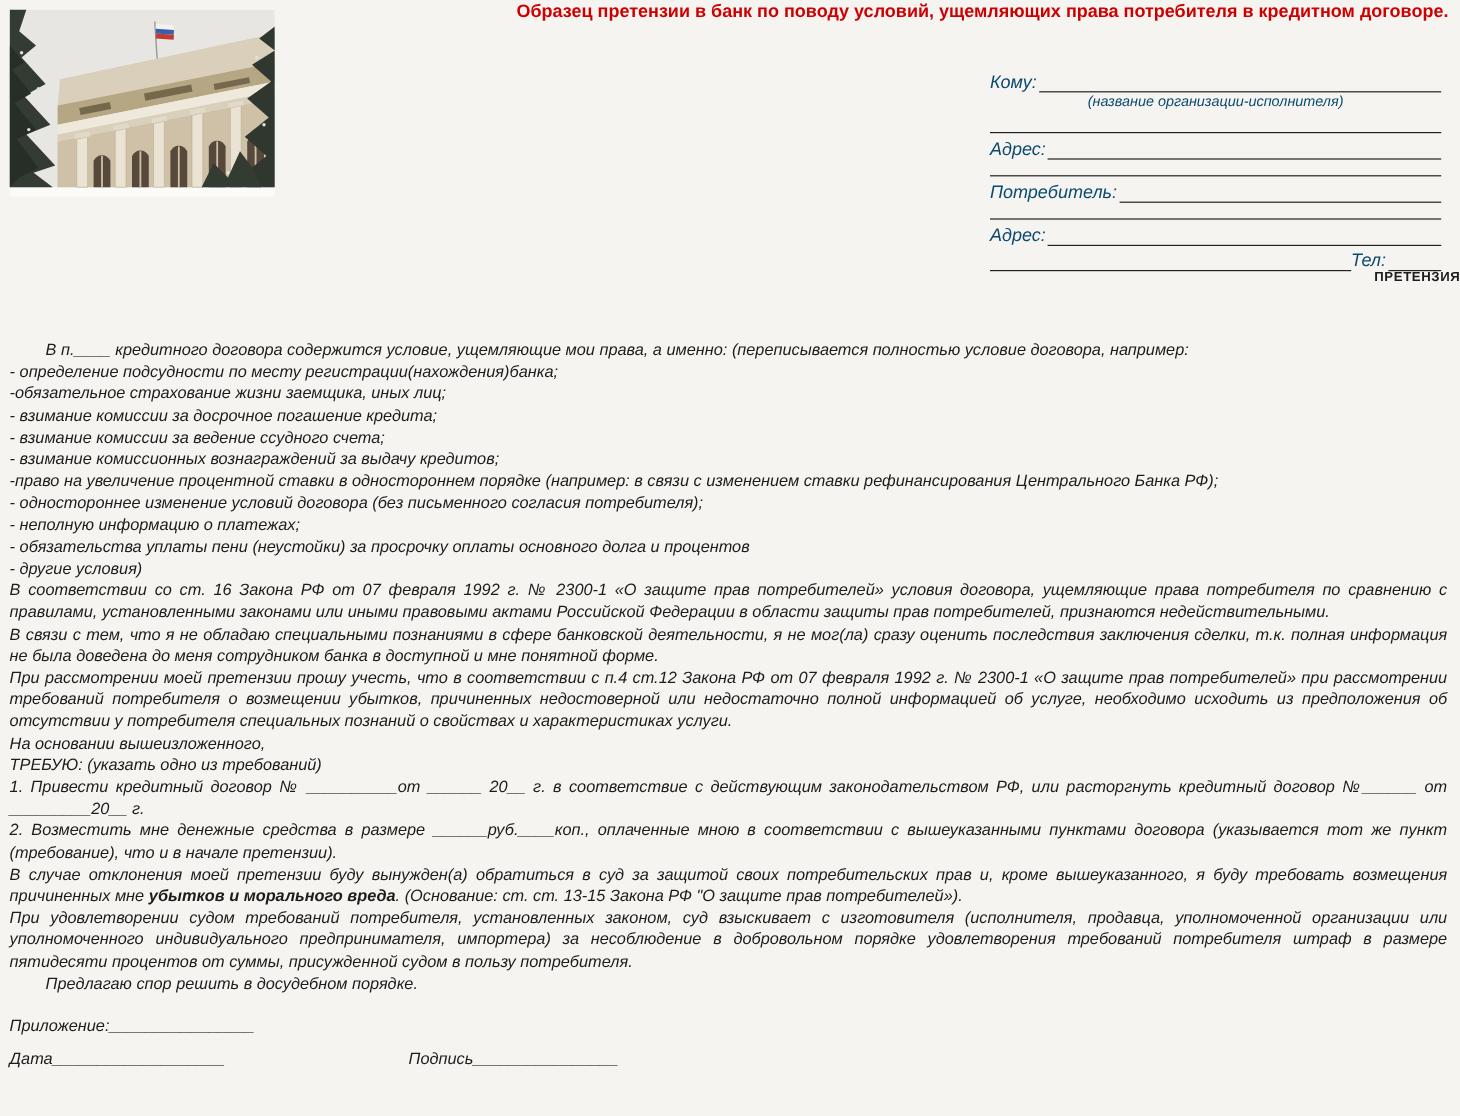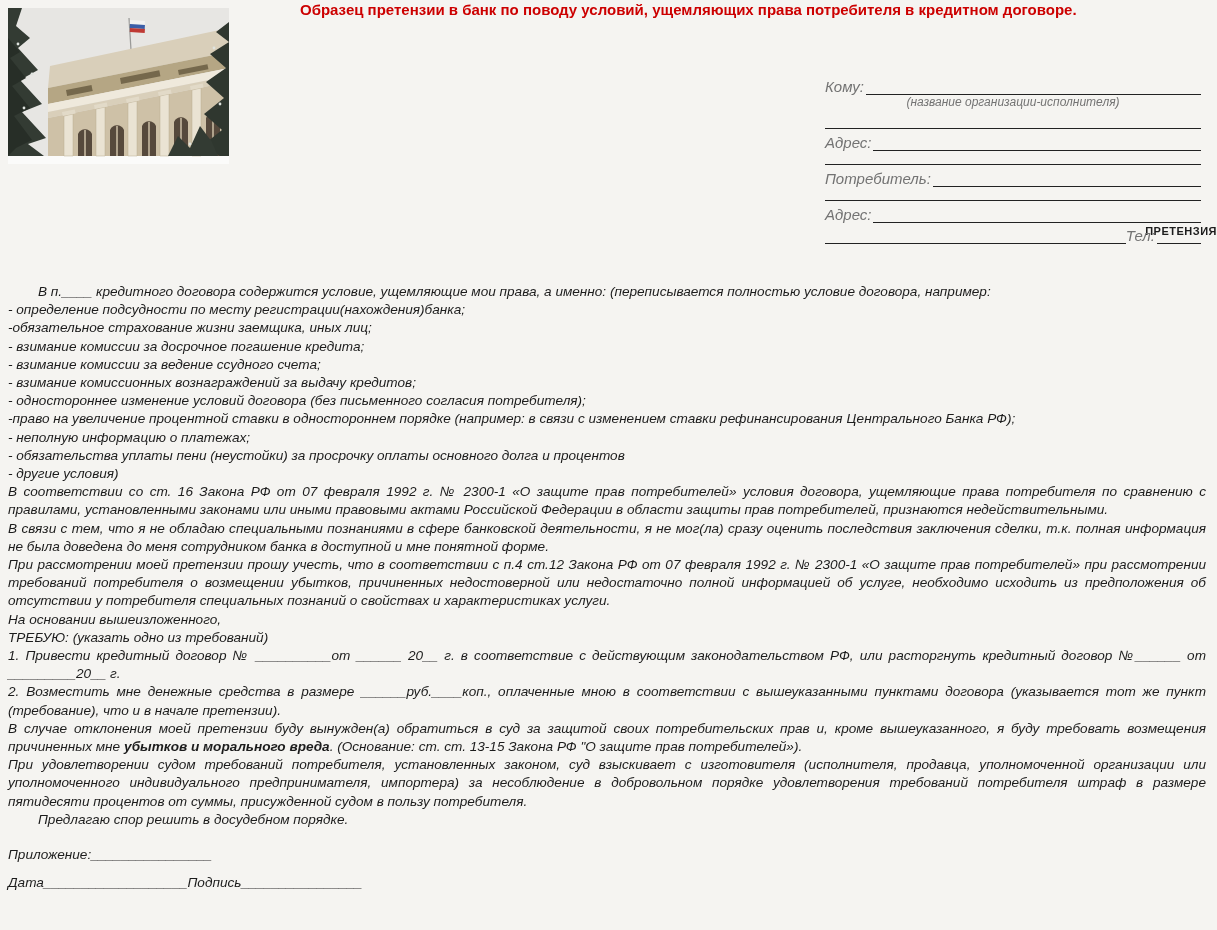--- a/index.html
+++ b/index.html
@@ -7,31 +7,31 @@
     width:1217px;height:930px;
     background:#f5f4f1;
     font-family:"Liberation Sans","DejaVu Sans",sans-serif;
     color:#1c1c1c;
     overflow:hidden;
     position:relative;
   }
   .header{position:relative;height:222px;}
   .doc-title{
     position:absolute;left:300px;right:10px;top:1px;
-    text-align:left;
+    text-align:right;
     font-size:15px;font-weight:bold;color:#cc0000;
     line-height:18px;
   }
   .photo{
     position:absolute;left:8px;top:8px;width:221px;height:156px;
     display:block;
   }
   .recipient{
     position:absolute;right:16px;top:56px;width:376px;
-    font-style:italic;font-size:15px;color:#737373;margin-top:18px;
+    font-style:italic;font-size:15px;color:#0c4a6e;
   }
   .r-row{display:flex;align-items:flex-end;height:21px;}
   .r-row .lbl{white-space:nowrap;padding-right:2px;}
   .fill{flex:1;border-bottom:1px solid #222;height:100%;}
   .fill.short{flex:0 0 44px;}
   .caption{ text-align:center;font-size:12px;height:19px;margin-bottom:1px;}
   .blank-row{height:13px;border-bottom:1px solid #222;margin-bottom:1px;}
   .doc-heading{
     text-align:right;font-weight:bold;font-size:11px;
     margin:3px 0 0 0;letter-spacing:0.5px;
@@ -45,21 +45,21 @@
   }
   .doc-body p{margin:0;}
   .doc-body p.indent{text-indent:30px;}
   .doc-body .bold{font-weight:bold;}
   .doc-footer{
     margin:0 8px;
     font-style:italic;font-size:13.6px;
   }
   .attachment-row{margin-top:18px;}
   .date-sign-row{margin-top:13px;display:flex;}
-  .sign{}
+  .sign{margin-left:153px;}
 </style>
 </head>
 <body>
 
 <div class="header">
 
   <svg class="photo" viewBox="0 0 221 156" aria-hidden="true">
     <rect width="221" height="156" fill="#fbfbfa"></rect>
     <rect width="221" height="148" fill="#e7e6e3"></rect>
 
@@ -164,22 +164,22 @@
 
 <div class="doc-heading">ПРЕТЕНЗИЯ</div>
 
 <div class="doc-body">
     <p class="indent"><span>В п.____ кредитного договора содержится условие, ущемляющие мои права, а именно: (переписывается полностью условие договора, например:</span></p>
     <p><span>- определение подсудности по месту регистрации(нахождения)банка;</span></p>
     <p><span>-обязательное страхование жизни заемщика, иных лиц;</span></p>
     <p><span>- взимание комиссии за досрочное погашение кредита;</span></p>
     <p><span>- взимание комиссии за ведение ссудного счета;</span></p>
     <p><span>- взимание комиссионных вознаграждений за выдачу кредитов;</span></p>
+    <p><span>-право на  увеличение процентной ставки в одностороннем порядке (например: в связи с изменением ставки рефинансирования Центрального Банка РФ);</span></p>
     <p><span>- одностороннее изменение условий договора (без письменного согласия потребителя);</span></p>
-    <p><span>-право на  увеличение процентной ставки в одностороннем порядке (например: в связи с изменением ставки рефинансирования Центрального Банка РФ);</span></p>
     <p><span>- неполную информацию о платежах;</span></p>
     <p><span>- обязательства уплаты пени (неустойки) за просрочку оплаты основного долга и процентов</span></p>
     <p><span>- другие условия)</span></p>
     <p><span>В соответствии со ст. 16 Закона РФ от 07 февраля 1992 г. № 2300-1 «О защите прав потребителей» условия договора, ущемляющие права потребителя по сравнению с правилами, установленными законами или иными правовыми актами Российской Федерации в области защиты прав потребителей, признаются недействительными.</span></p>
     <p><span>В связи с тем, что я не обладаю специальными познаниями в сфере банковской деятельности, я не мог(ла) сразу оценить последствия заключения сделки, т.к. полная информация не была доведена до меня сотрудником банка в доступной и мне понятной форме.</span></p>
     <p><span>При рассмотрении моей претензии прошу учесть, что в соответствии с  п.4 ст.12 Закона РФ от 07 февраля 1992 г. № 2300-1 «О защите прав потребителей» при рассмотрении требований потребителя о возмещении убытков, причиненных недостоверной или недостаточно полной информацией об услуге, необходимо исходить из предположения об отсутствии у потребителя специальных познаний о свойствах и характеристиках услуги.</span></p>
     <p><span>На основании вышеизложенного,</span></p>
     <p><span>ТРЕБУЮ: (указать одно из требований)</span></p>
     <p><span>1. Привести кредитный договор № __________от ______ 20__ г. в соответствие с действующим законодательством РФ, или расторгнуть кредитный договор №______ от _________20__ г.</span></p>
     <p><span>2. Возместить мне денежные средства в размере ______руб.____коп., оплаченные мною в соответствии с вышеуказанными пунктами договора (указывается тот же пункт (требование), что и в начале претензии).</span></p>

